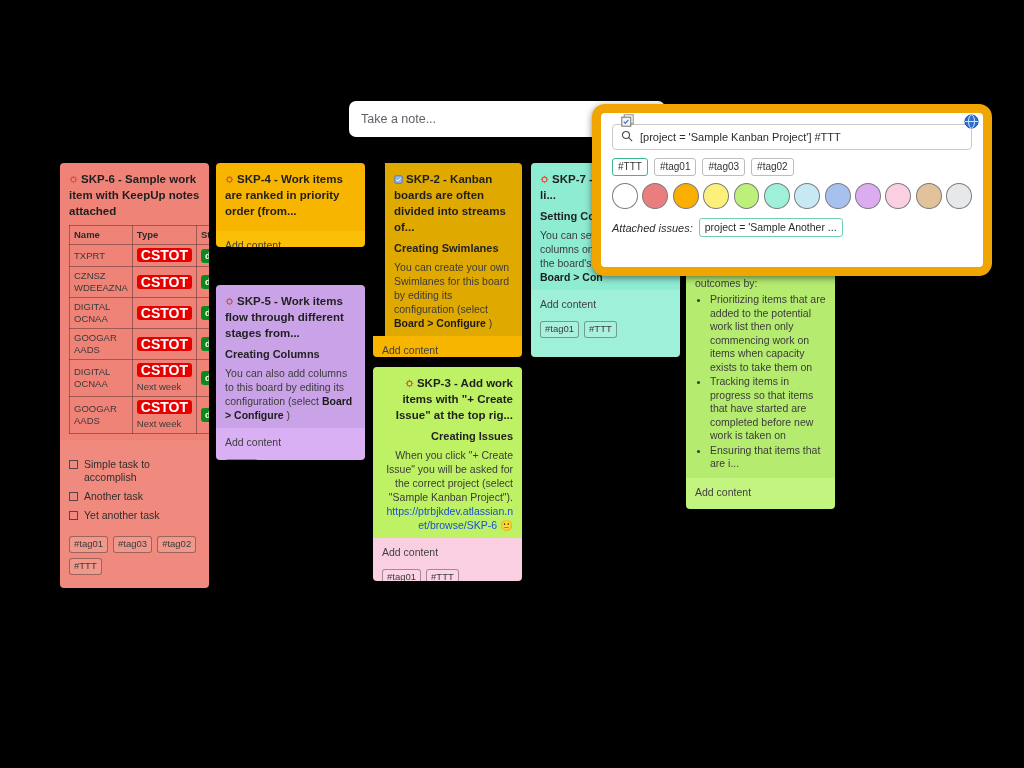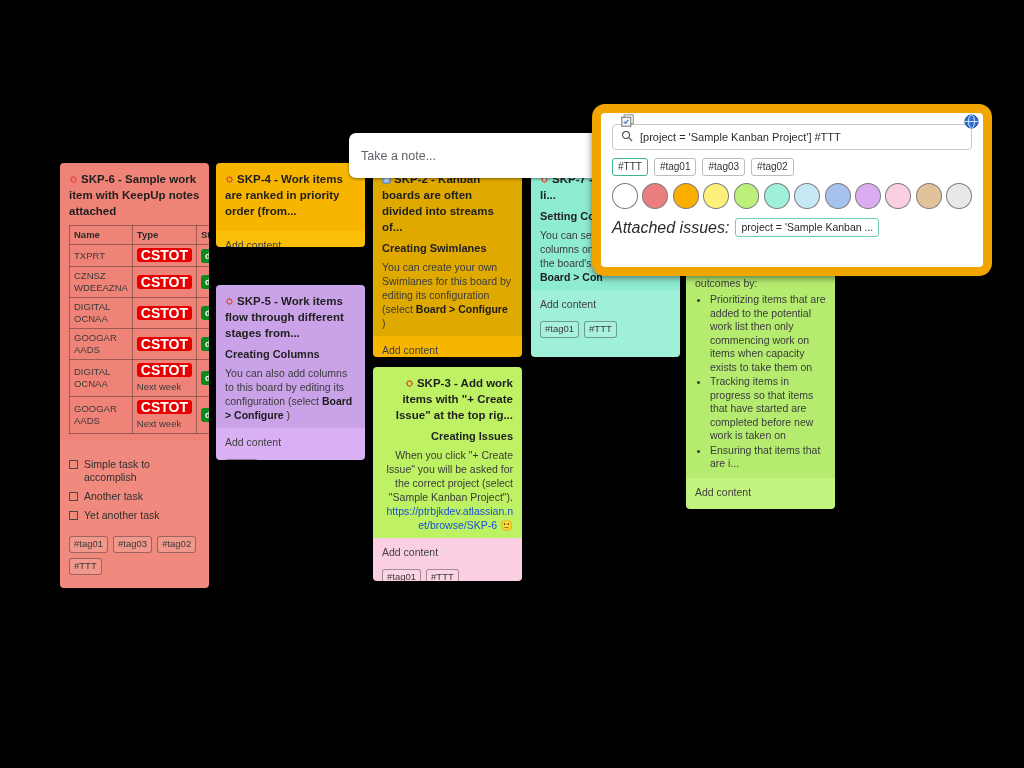--- a/index.html
+++ b/index.html
@@ -8,28 +8,27 @@
     width: 1024px; height: 768px;
     background: #000000;
     font-family: "Liberation Sans", sans-serif;
     overflow: hidden;
   }
   #stage { position: relative; width: 1024px; height: 768px; }
 
   
   .note-bar {
     position: absolute; left: 349px; top: 101px;
-    width: 316px; height: 45px;
+    width: 316px; height: 36px;
     background: #ffffff;
     border-radius: 7px;
     box-shadow: 0 1px 3px rgba(0,0,0,.45);
     display: flex; align-items: center;
     padding: 0 12px;
     z-index: 5;
-    margin-top: 32px;
   }
   .note-bar .ph { font-size: 12.5px; color: #5f6368; }
 
   
   .card {
     position: absolute;
     border-radius: 4px;
     box-shadow: 0 1px 4px rgba(0,0,0,.55);
     overflow: hidden;
     display: flex; flex-direction: column;
@@ -111,21 +110,21 @@
   .search-row .qtext { font-size: 11px; color: #2d2d2d; }
   .dlg-tags { display: flex; gap: 6px; margin-bottom: 7px; }
   .dlg-tag {
     font-size: 10px; color: #333; border: 1px solid #bdbdbd;
     border-radius: 3px; padding: 1px 5px 2px; line-height: 13px;
   }
   .dlg-tag.sel { border-color: #38b88c; }
   .swatches { display: flex; gap: 4.5px; margin-bottom: 9px; }
   .sw { width: 26px; height: 26px; border-radius: 50%; border: 1.5px solid #7d7d7d; }
   .attach-row { display: flex; align-items: center; gap: 6px; margin-bottom: 9px; }
-  .attach-lbl { font-size: 16px; font-style: italic; color: #2b2b2b; }
+  .attach-lbl { font-size: 11px; font-style: italic; color: #2b2b2b; }
   .attach-chip {
     font-size: 10.5px; color: #2b2b2b; border: 1px solid #6fcfae;
     border-radius: 3px; padding: 1px 5px 2px; line-height: 14px;
   }
   .nowf { font-size: 10.5px; font-style: italic; color: #2b2b2b; }
 
   .dlg-icon-left { position: absolute; left: 29px; top: 10px; width: 14px; height: 14px; }
   .dlg-icon-right { position: absolute; right: 12px; top: 9px; width: 17px; height: 17px; }
 </style>
 </head>
@@ -243,21 +242,21 @@
     </div>
     <div class="card-foot" style="background:#d8b0f3;">
       <div class="add-content">Add content</div>
       <div class="tagrow" id="skp5-tags">
           <span class="tag">#TTT</span>
         </div>
     </div>
   </div>
 
   <div class="card" style="left:373px; top:163px; width:149px; height:194px;">
-    <div class="card-body" style="background:#e0a900;">
+    <div class="card-body" style="background:#e0a900;margin-left:12px;">
       <div class="card-title">
         <span class="ic ic-task">
           <svg viewBox="0 0 12 12" width="9" height="9">
               <rect x="1" y="1" width="10" height="10" rx="1.6" fill="#8fb7ef" stroke="#3b6fc4" stroke-width="1"></rect>
               <path d="M3.2 6.2l1.9 1.9 3.7-3.9" fill="none" stroke="#fff" stroke-width="1.3"></path>
             </svg>
         </span><span>SKP-2 - Kanban boards are often divided into streams of...</span>
       </div>
       <div class="sub-head">Creating Swimlanes</div>
       <div class="para"><span>You can create your own Swimlanes for this board by editing its configuration (select </span><b>Board &gt; Configure</b><span> )</span></div>
@@ -385,18 +384,18 @@
           <span class="sw" style="background: rgb(158, 240, 216);"></span>
           <span class="sw" style="background: rgb(198, 233, 245);"></span>
           <span class="sw" style="background: rgb(167, 193, 239);"></span>
           <span class="sw" style="background: rgb(220, 172, 240);"></span>
           <span class="sw" style="background: rgb(251, 207, 226);"></span>
           <span class="sw" style="background: rgb(226, 194, 154);"></span>
           <span class="sw" style="background: rgb(230, 232, 234);"></span>
         </div>
       <div class="attach-row">
         <span class="attach-lbl">Attached issues:</span>
-        <span class="attach-chip">project = 'Sample Kanban ...</span>
+        <span class="attach-chip">project = 'Sample Another ...</span>
       </div>
     </div>
   </div>
 
 </div>
 
 </body></html>

